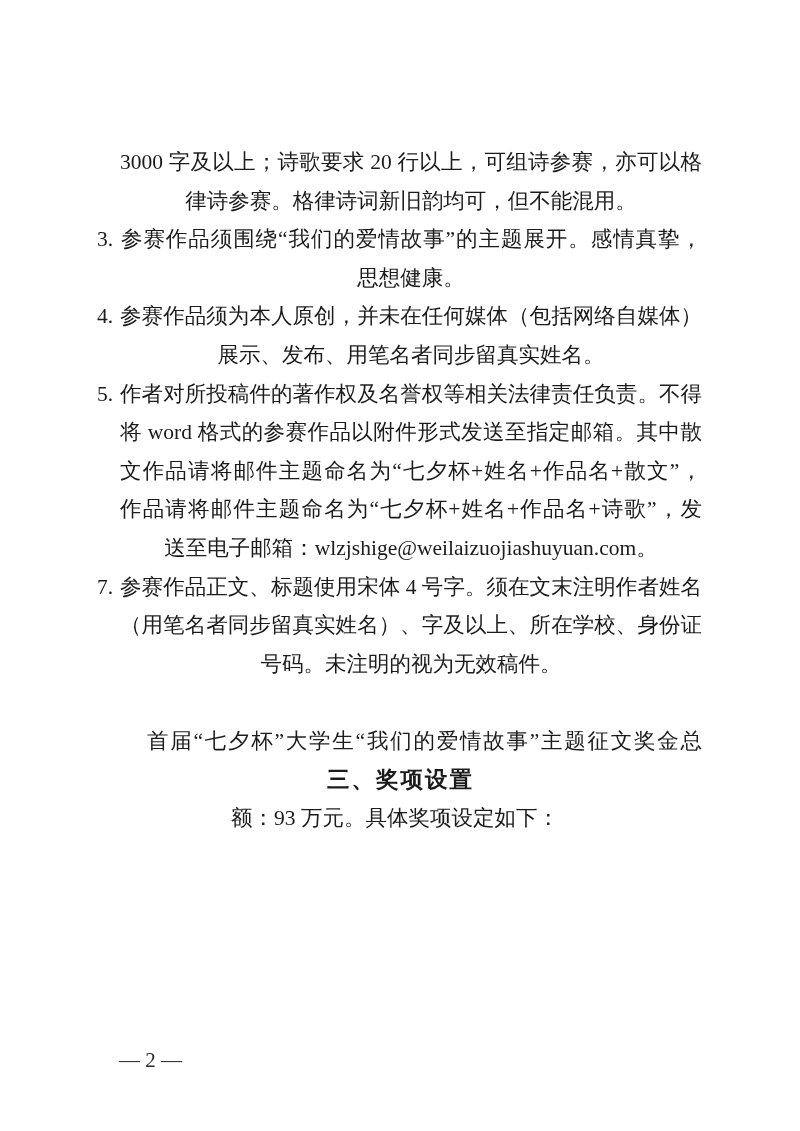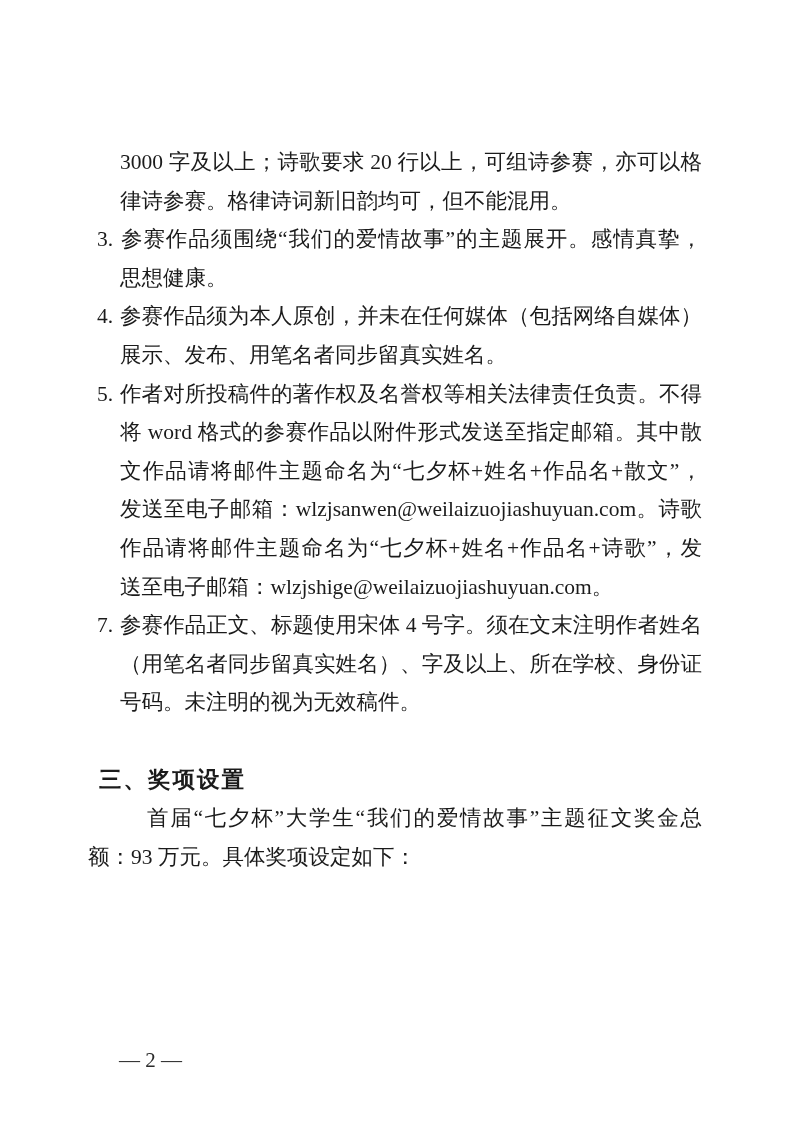--- a/index.html
+++ b/index.html
@@ -20,20 +20,21 @@
     left: 88px;
     top: 143px;
     width: 614px;
   }
   .line {
     height: 38.6px;
     line-height: 38.6px;
     font-size: 21.5px;
     white-space: nowrap;
     color: #1b1b1b;
+    text-align: center;
   }
   .fill {
     text-align: justify;
     text-align-last: justify;
     text-justify: inter-character;
   }
   
   .cont { padding-left: 32px; }
   
   .item { padding-left: 9px; }
@@ -71,25 +72,24 @@
 <div class="doc-body">
     <div class="line cont fill">3000 字及以上；诗歌要求 20 行以上，可组诗参赛，亦可以格</div>
     <div class="line cont">律诗参赛。格律诗词新旧韵均可，但不能混用。</div>
     <div class="line item fill"><span class="marker">3.</span>参赛作品须围绕“我们的爱情故事”的主题展开。感情真挚，</div>
     <div class="line cont">思想健康。</div>
     <div class="line item fill"><span class="marker">4.</span>参赛作品须为本人原创，并未在任何媒体（包括网络自媒体）</div>
     <div class="line cont">展示、发布、用笔名者同步留真实姓名。</div>
     <div class="line item fill"><span class="marker">5.</span>作者对所投稿件的著作权及名誉权等相关法律责任负责。不得</div>
     <div class="line cont fill">将 word 格式的参赛作品以附件形式发送至指定邮箱。其中散</div>
     <div class="line cont fill">文作品请将邮件主题命名为“七夕杯+姓名+作品名+散文”，</div>
-    <div class="line cont fill">发送至电子邮箱：wlzjsanwen@weilaizuojiashuyuan.com。诗歌</div>
     <div class="line cont fill">作品请将邮件主题命名为“七夕杯+姓名+作品名+诗歌”，发</div>
     <div class="line cont">送至电子邮箱：wlzjshige@weilaizuojiashuyuan.com。</div>
     <div class="line item fill"><span class="marker">7.</span>参赛作品正文、标题使用宋体 4 号字。须在文末注明作者姓名</div>
     <div class="line cont fill">（用笔名者同步留真实姓名）、字及以上、所在学校、身份证</div>
     <div class="line cont">号码。未注明的视为无效稿件。</div>
     <div class="line spacer"></div>
+    <div class="line para-first fill">首届“七夕杯”大学生“我们的爱情故事”主题征文奖金总</div>
     <div class="line heading">三、奖项设置</div>
-    <div class="line para-first fill">首届“七夕杯”大学生“我们的爱情故事”主题征文奖金总</div>
     <div class="line para">额：93 万元。具体奖项设定如下：</div>
   </div>
 
 <div class="page-footer">— 2 —</div>
 
 </body></html>

